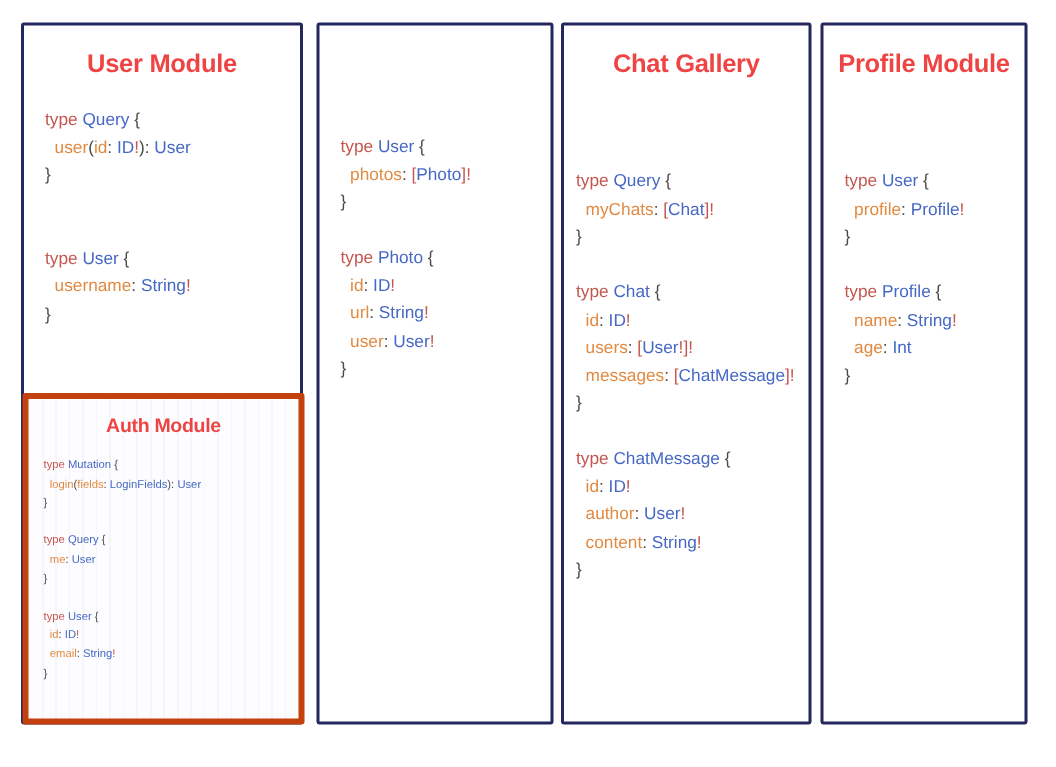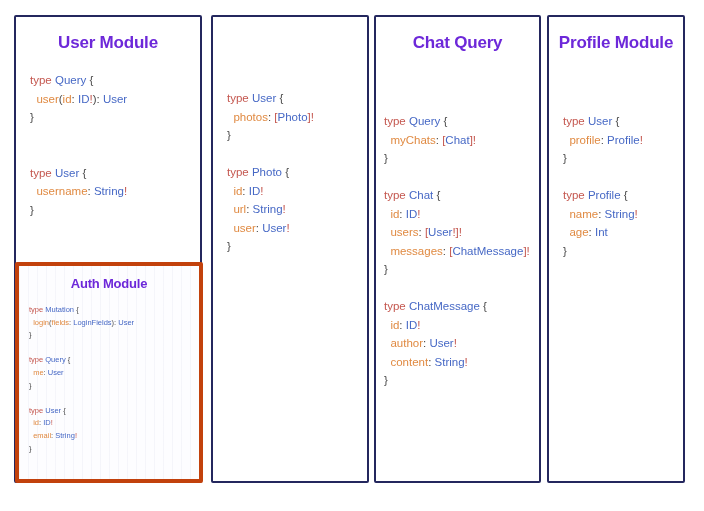--- a/index.html
+++ b/index.html
@@ -27,21 +27,21 @@
     box-sizing: border-box;
     background: #ffffff;
     border: 2px solid #24275e;
     border-radius: 2px;
   }
 
   .panel-title {
     text-align: center;
     font-family: "Liberation Sans", sans-serif;
     font-weight: bold;
-    color: #6d28d9;
+    color: #ef4444;
     letter-spacing: -0.2px;
     white-space: nowrap;
   }
 
   .title-lg { font-size: 17px; line-height: 20px; margin-top: 16px; }
   .title-sm { font-size: 13px; line-height: 16px; margin-top: 10px; }
 
   .code-block {
     font-family: Liberation Sans, sans-serif;
     white-space: pre;
@@ -95,21 +95,21 @@
         <div class="code-block code-sm" style="margin:12px 0 0 10px;"><span class="spacer-line"><span class="tk-kw">type </span><span class="tk-tname">Mutation</span><span class="tk-punc"> {</span></span><span class="spacer-line"><span class="tk-punc">  </span><span class="tk-field">login</span><span class="tk-punc">(</span><span class="tk-field">fields</span><span class="tk-punc">: </span><span class="tk-type">LoginFields</span><span class="tk-punc">): </span><span class="tk-type">User</span></span><span class="spacer-line"><span class="tk-punc">}</span></span><span class="spacer-line">&nbsp;</span><span class="spacer-line"><span class="tk-kw">type </span><span class="tk-tname">Query</span><span class="tk-punc"> {</span></span><span class="spacer-line"><span class="tk-punc">  </span><span class="tk-field">me</span><span class="tk-punc">: </span><span class="tk-type">User</span></span><span class="spacer-line"><span class="tk-punc">}</span></span><span class="spacer-line">&nbsp;</span><span class="spacer-line"><span class="tk-kw">type </span><span class="tk-tname">User</span><span class="tk-punc"> {</span></span><span class="spacer-line"><span class="tk-punc">  </span><span class="tk-field">id</span><span class="tk-punc">: </span><span class="tk-type">ID</span><span class="tk-bang">!</span></span><span class="spacer-line"><span class="tk-punc">  </span><span class="tk-field">email</span><span class="tk-punc">: </span><span class="tk-type">String</span><span class="tk-bang">!</span></span><span class="spacer-line"><span class="tk-punc">}</span></span></div>
       </div>
     </div>
   </div>
 
   <div class="module-panel" id="panel-gallery" style="left:211px; top:15px; width:158px; height:468px;">
     <div class="code-block code-lg" style="margin:72px 0 0 14px;"><span class="spacer-line"><span class="tk-kw">type </span><span class="tk-tname">User</span><span class="tk-punc"> {</span></span><span class="spacer-line"><span class="tk-punc">  </span><span class="tk-field">photos</span><span class="tk-punc">: </span><span class="tk-bang">[</span><span class="tk-type">Photo</span><span class="tk-bang">]</span><span class="tk-bang">!</span></span><span class="spacer-line"><span class="tk-punc">}</span></span><span class="spacer-line">&nbsp;</span><span class="spacer-line"><span class="tk-kw">type </span><span class="tk-tname">Photo</span><span class="tk-punc"> {</span></span><span class="spacer-line"><span class="tk-punc">  </span><span class="tk-field">id</span><span class="tk-punc">: </span><span class="tk-type">ID</span><span class="tk-bang">!</span></span><span class="spacer-line"><span class="tk-punc">  </span><span class="tk-field">url</span><span class="tk-punc">: </span><span class="tk-type">String</span><span class="tk-bang">!</span></span><span class="spacer-line"><span class="tk-punc">  </span><span class="tk-field">user</span><span class="tk-punc">: </span><span class="tk-type">User</span><span class="tk-bang">!</span></span><span class="spacer-line"><span class="tk-punc">}</span></span></div>
   </div>
 
   <div class="module-panel" id="panel-chat" style="left:374px; top:15px; width:167px; height:468px;">
-    <div class="panel-title title-lg">Chat Query</div>
+    <div class="panel-title title-lg">Chat Gallery</div>
     <div class="code-block code-lg" style="margin:59px 0 0 8px;"><span class="spacer-line"><span class="tk-kw">type </span><span class="tk-tname">Query</span><span class="tk-punc"> {</span></span><span class="spacer-line"><span class="tk-punc">  </span><span class="tk-field">myChats</span><span class="tk-punc">: </span><span class="tk-bang">[</span><span class="tk-type">Chat</span><span class="tk-bang">]</span><span class="tk-bang">!</span></span><span class="spacer-line"><span class="tk-punc">}</span></span><span class="spacer-line">&nbsp;</span><span class="spacer-line"><span class="tk-kw">type </span><span class="tk-tname">Chat</span><span class="tk-punc"> {</span></span><span class="spacer-line"><span class="tk-punc">  </span><span class="tk-field">id</span><span class="tk-punc">: </span><span class="tk-type">ID</span><span class="tk-bang">!</span></span><span class="spacer-line"><span class="tk-punc">  </span><span class="tk-field">users</span><span class="tk-punc">: </span><span class="tk-bang">[</span><span class="tk-type">User</span><span class="tk-bang">!</span><span class="tk-bang">]</span><span class="tk-bang">!</span></span><span class="spacer-line"><span class="tk-punc">  </span><span class="tk-field">messages</span><span class="tk-punc">: </span><span class="tk-bang">[</span><span class="tk-type">ChatMessage</span><span class="tk-bang">]</span><span class="tk-bang">!</span></span><span class="spacer-line"><span class="tk-punc">}</span></span><span class="spacer-line">&nbsp;</span><span class="spacer-line"><span class="tk-kw">type </span><span class="tk-tname">ChatMessage</span><span class="tk-punc"> {</span></span><span class="spacer-line"><span class="tk-punc">  </span><span class="tk-field">id</span><span class="tk-punc">: </span><span class="tk-type">ID</span><span class="tk-bang">!</span></span><span class="spacer-line"><span class="tk-punc">  </span><span class="tk-field">author</span><span class="tk-punc">: </span><span class="tk-type">User</span><span class="tk-bang">!</span></span><span class="spacer-line"><span class="tk-punc">  </span><span class="tk-field">content</span><span class="tk-punc">: </span><span class="tk-type">String</span><span class="tk-bang">!</span></span><span class="spacer-line"><span class="tk-punc">}</span></span></div>
   </div>
 
   <div class="module-panel" id="panel-profile" style="left:547px; top:15px; width:138px; height:468px;">
     <div class="panel-title title-lg">Profile Module</div>
     <div class="code-block code-lg" style="margin:59px 0 0 14px;"><span class="spacer-line"><span class="tk-kw">type </span><span class="tk-tname">User</span><span class="tk-punc"> {</span></span><span class="spacer-line"><span class="tk-punc">  </span><span class="tk-field">profile</span><span class="tk-punc">: </span><span class="tk-type">Profile</span><span class="tk-bang">!</span></span><span class="spacer-line"><span class="tk-punc">}</span></span><span class="spacer-line">&nbsp;</span><span class="spacer-line"><span class="tk-kw">type </span><span class="tk-tname">Profile</span><span class="tk-punc"> {</span></span><span class="spacer-line"><span class="tk-punc">  </span><span class="tk-field">name</span><span class="tk-punc">: </span><span class="tk-type">String</span><span class="tk-bang">!</span></span><span class="spacer-line"><span class="tk-punc">  </span><span class="tk-field">age</span><span class="tk-punc">: </span><span class="tk-type">Int</span></span><span class="spacer-line"><span class="tk-punc">}</span></span></div>
   </div>
 
 </div>
 

